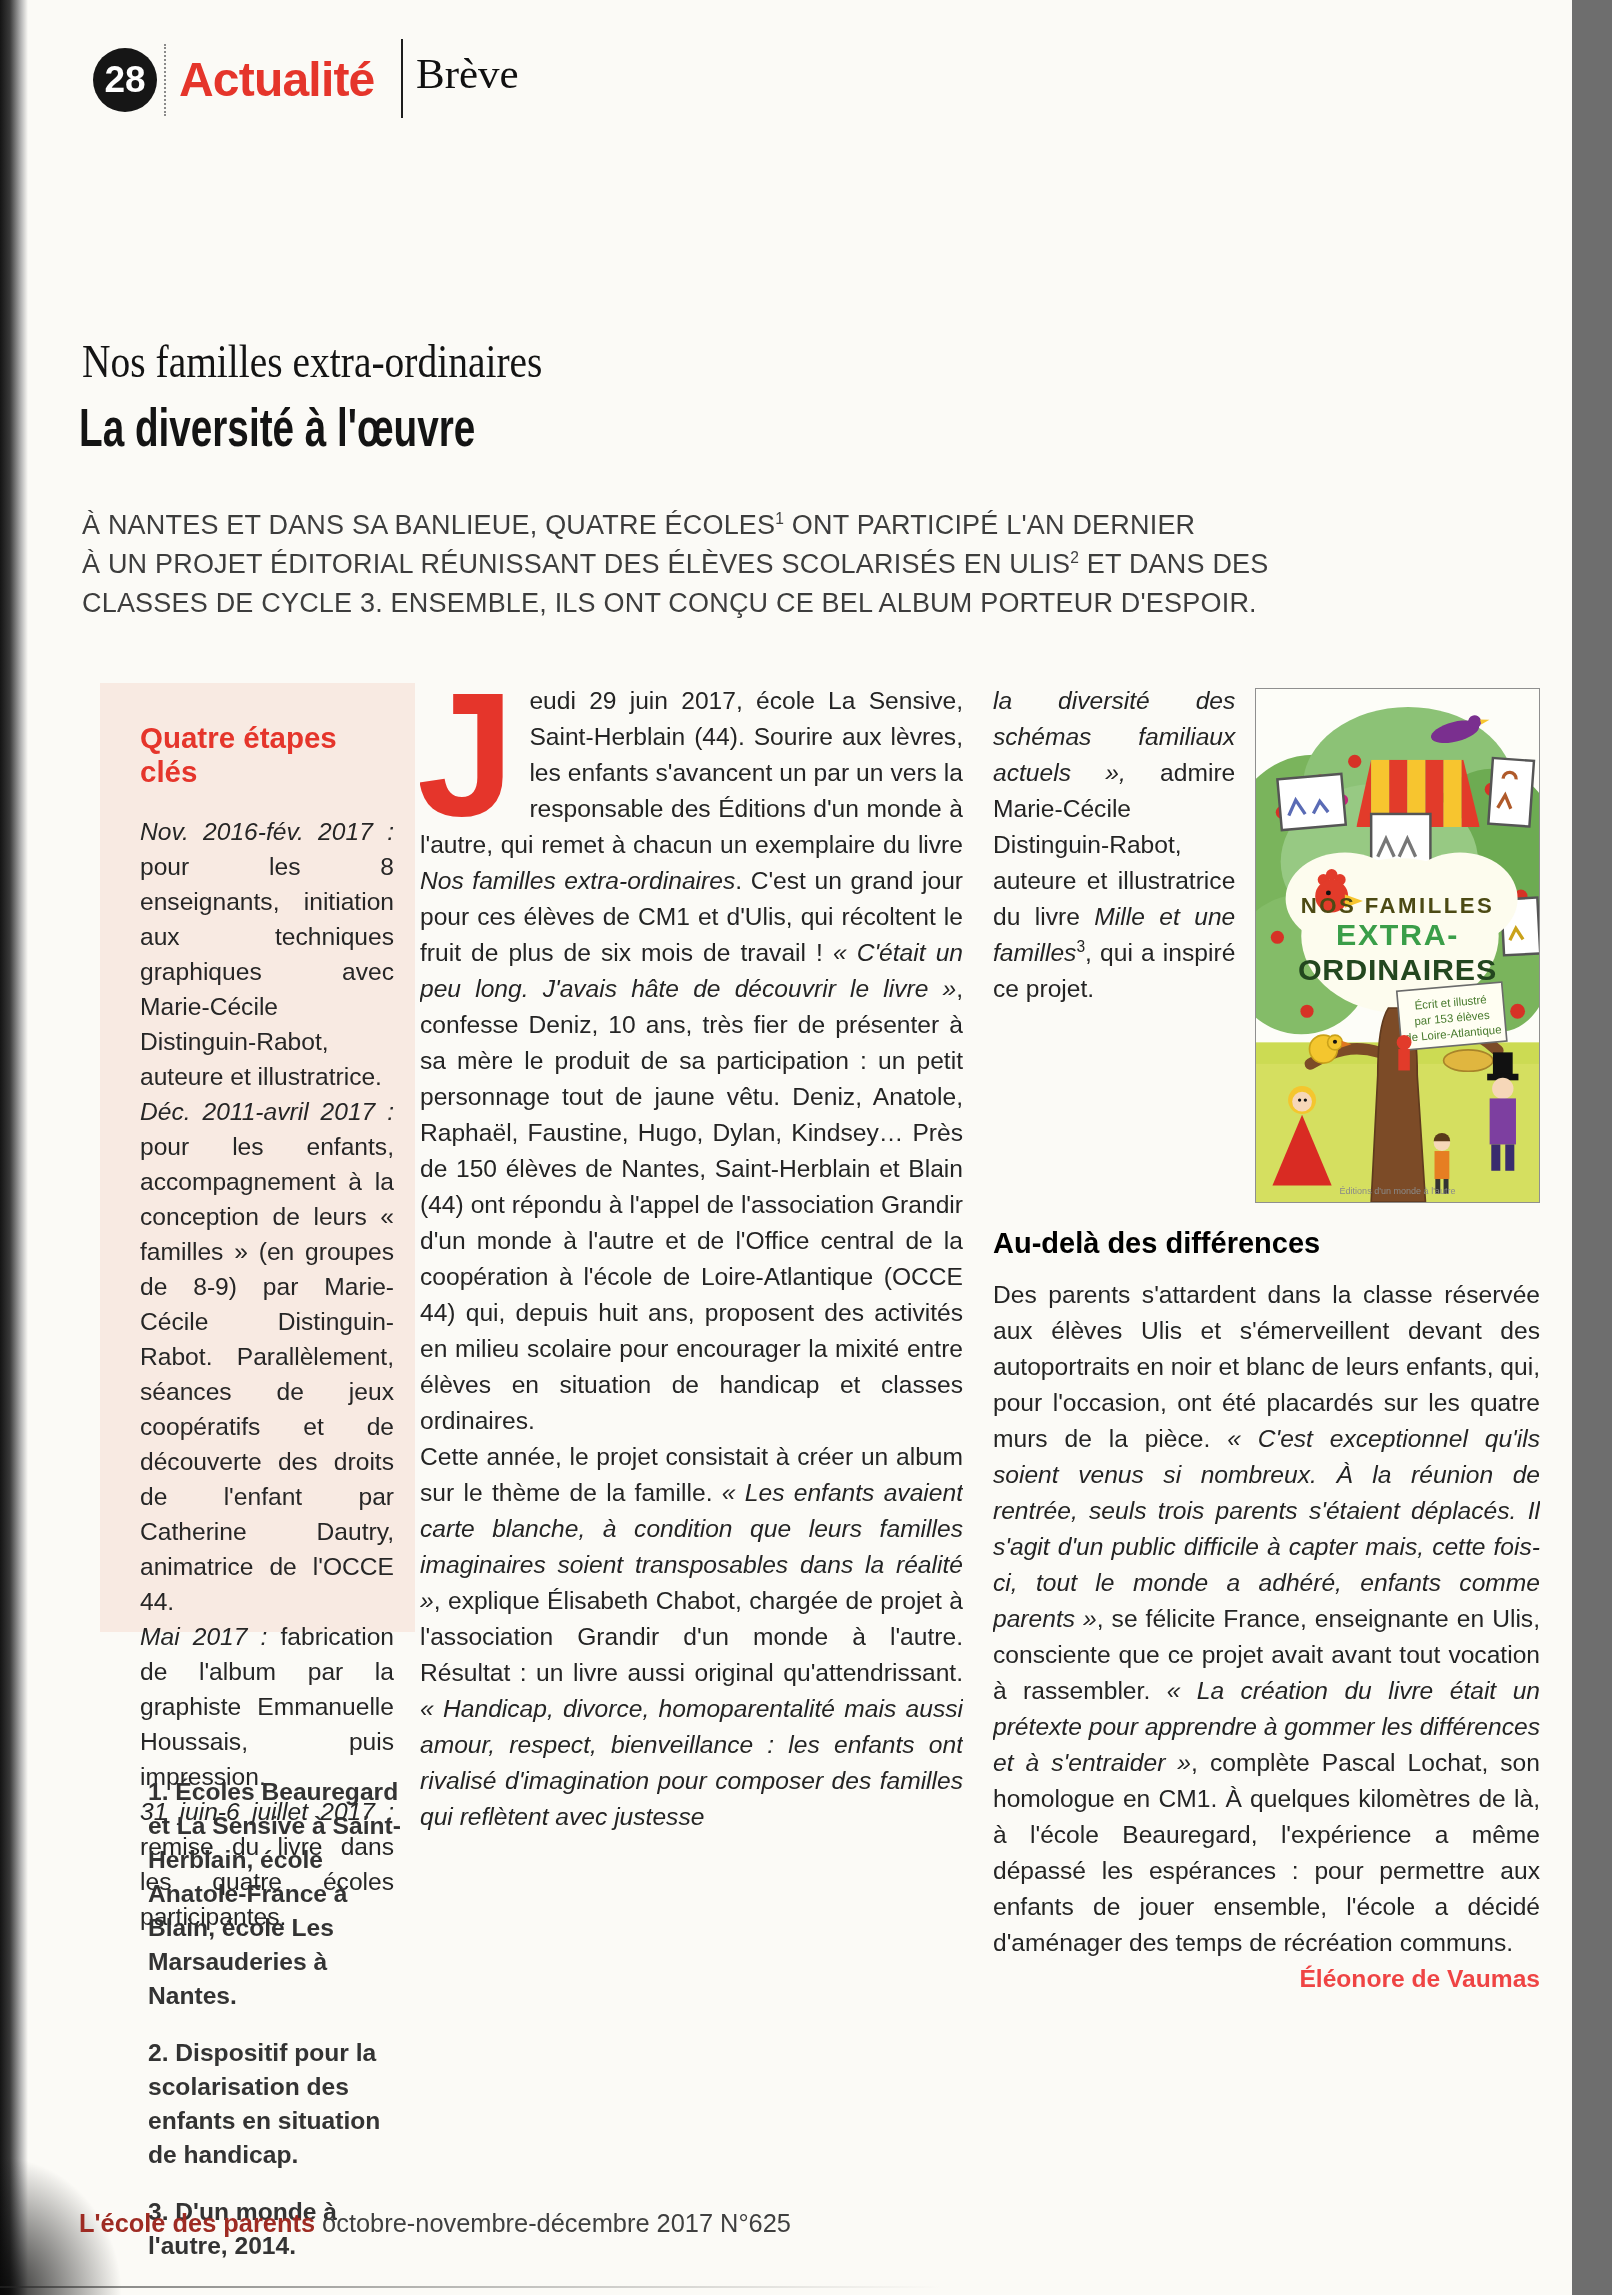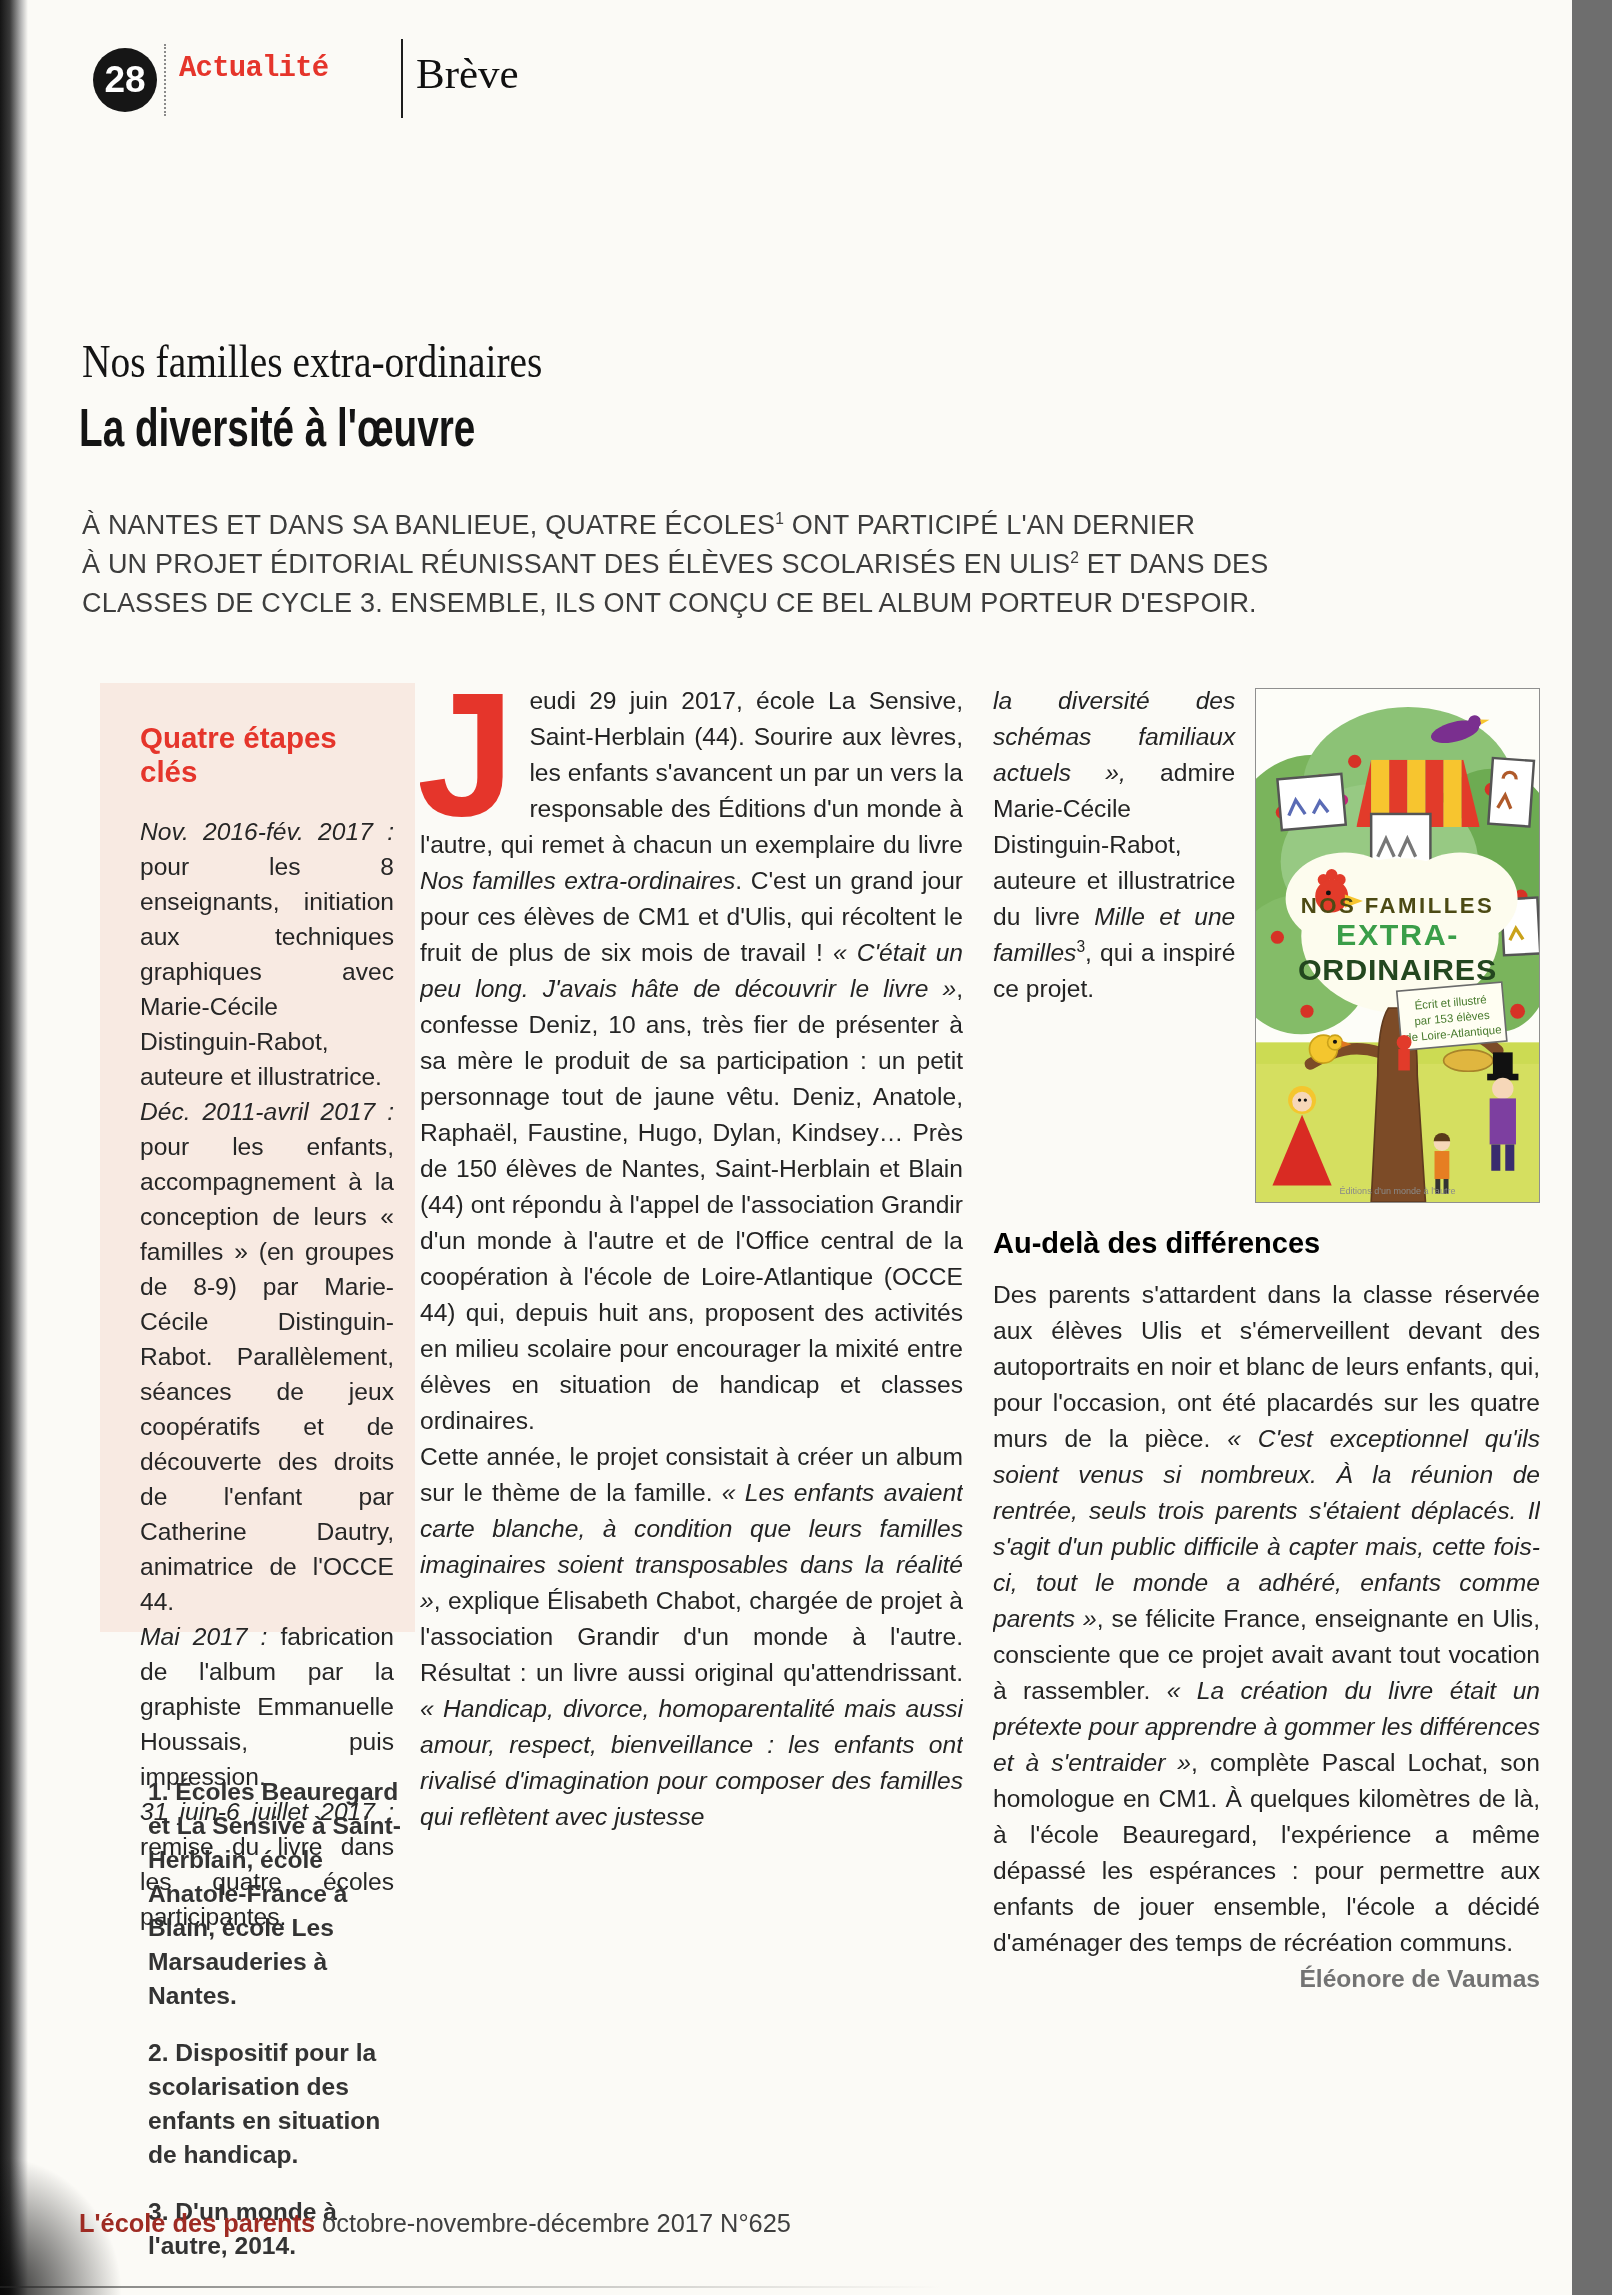--- a/index.html
+++ b/index.html
@@ -9,21 +9,21 @@
   .scan-left{position:absolute;left:0;top:0;width:28px;height:100%;
     background:linear-gradient(90deg,#141414 0%,#3a3a3a 35%,#b5b5b5 75%,rgba(251,250,246,0) 100%);}
   .scan-corner{position:absolute;left:0;bottom:0;width:123px;height:139px;
     background:radial-gradient(ellipse at 0% 100%,rgba(8,8,8,.9) 0%,rgba(8,8,8,0) 70%);}
   .scan-bottom{position:absolute;left:0;bottom:6.6px;width:942px;height:2.5px;
     background:linear-gradient(90deg,rgba(40,40,40,.6),rgba(40,40,40,0));}
   
   .pgnum{position:absolute;left:93px;top:48px;width:64px;height:64px;background:#161616;
     border-radius:50%;color:#fff;font-weight:bold;font-size:37px;display:flex;align-items:center;justify-content:center;}
   .sep-dot{position:absolute;left:164px;top:44px;height:72px;border-left:2.5px dotted #8a8a8a;}
-  .section{position:absolute;left:179px;top:52px;font-size:29px;font-weight:800;color:#e5352b;letter-spacing:-0.8px;font-family:Liberation Mono, monospace;}
+  .section{position:absolute;left:179px;top:52px;font-size:48px;font-weight:800;color:#e5352b;letter-spacing:-0.8px;}
   .sep-solid{position:absolute;left:401px;top:39px;height:79px;border-left:2.5px solid #1d1d1d;}
   .rubric{position:absolute;left:416px;top:49px;font-family:"Liberation Serif",serif;font-size:43px;color:#101010;}
   
   .kicker{position:absolute;left:82px;top:334px;font-family:"Liberation Serif",serif;font-size:47px;
     font-weight:500;color:#141414;white-space:nowrap;transform:scaleX(.84);transform-origin:left top;}
   .title{position:absolute;left:79px;top:397px;font-size:53px;font-weight:800;color:#141414;
     white-space:nowrap;transform:scaleX(.73);transform-origin:left top;}
   .standfirst{position:absolute;left:82px;top:506px;width:1475px;font-size:27px;line-height:39px;
     color:#3d3d3d;letter-spacing:0.2px;font-weight:500;}
   .standfirst sup{font-size:15.6px;line-height:0;}
@@ -39,21 +39,21 @@
   
   .col2{position:absolute;left:420px;top:683px;width:543px;height:1433px;overflow:hidden;}
   .col3{position:absolute;left:993px;top:683px;width:547px;height:1449px;overflow:hidden;}
   .body-text p{margin:0;font-size:24.6px;line-height:36px;text-align:justify;color:#242424;}
   .it{font-style:italic;}
   .body-text sup{font-size:15.6px;line-height:0;}
   .dropcap{float:left;font-size:176px;line-height:129px;font-weight:bold;color:#e5352b;margin:6.6px 14.8px 0 -3.3px;}
   .book{float:right;width:285px;height:515px;margin:4.9px 0 24.6px 19.7px;border:1.6px solid #8f8f8f;
     box-sizing:border-box;background:#fff;}
   .subhead{font-size:29px;font-weight:bold;color:#000000;margin:26px 0 16.4px;clear:right;}
-  .byline{float:right;font-weight:bold;color:#737373;}
+  .byline{float:right;font-weight:bold;color:#ef4444;}
   
   .footer{position:absolute;left:79px;top:2209px;font-size:25.4px;}
   .footer .brand{font-weight:bold;color:#9e2b23;}
   .footer .issue{color:#3f3f3f;}
 </style>
 </head>
 <body>
 
 <div class="page">
   <div class="scan-left"></div>

